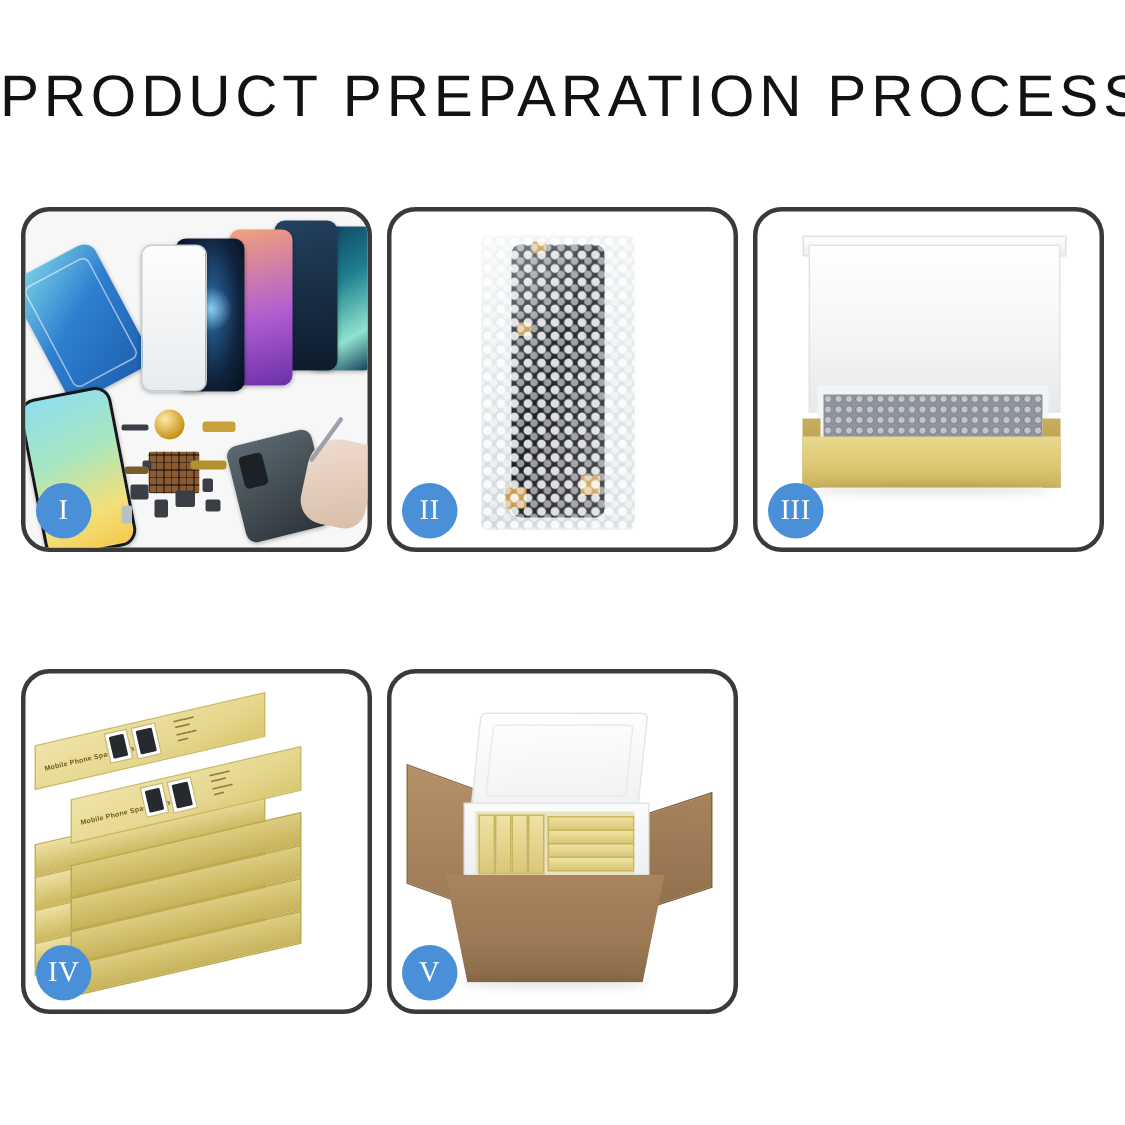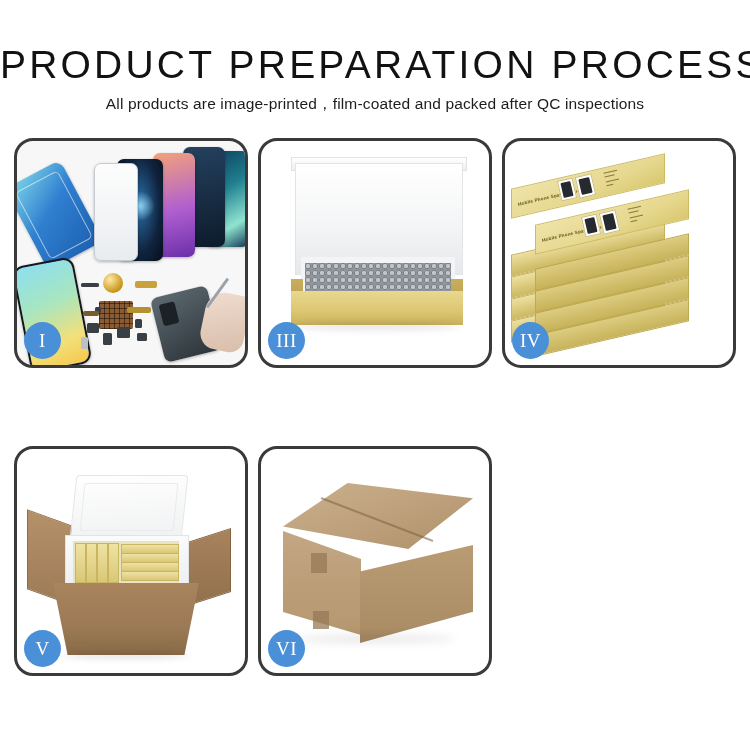--- a/index.html
+++ b/index.html
@@ -257,21 +257,20 @@
   .c-shadow{position:absolute;left:34px;top:186px;width:160px;height:8px;
     background:rgba(0,0,0,.09);filter:blur(4px);border-radius:50%;}
 </style>
 </head>
 <body>
 
 <div class="page">
 
   <div class="header">
     <h1 class="title">PRODUCT PREPARATION PROCESS</h1>
-    <p class="subtitle">All products are image-printed，film-coated and packed after QC inspections</p>
   </div>
 
   <div class="grid">
 
     <div class="panel p1">
       <div class="scene">
         <div class="ph ph-b"></div>
         <div class="ph ph-a"></div>
         <div class="ph ph-g"></div>
         <div class="ph ph-f"></div>
@@ -292,20 +291,39 @@
         <div class="sp" style="left:78px;top:166px;width:6px;height:6px;"></div>
         <div class="flex-c" style="left:118px;top:140px;width:22px;height:7px;"></div>
         <div class="flex-c" style="left:66px;top:170px;width:16px;height:5px;background:#7a5c2a;"></div>
         <div class="flex-c" style="left:110px;top:166px;width:24px;height:6px;background:#b4912f;"></div>
         <div class="hand"></div>
         <div class="tweez"></div>
       </div>
       <div class="badge">I</div>
     </div>
 
+    <div class="panel p2">
+      <div class="scene">
+        <div class="bw-item">
+          <div class="bw-dark">
+            <div class="bw-strip" style="left:10px;top:96px;width:8px;height:78px;"></div>
+            <div class="bw-strip" style="left:26px;top:120px;width:9px;height:56px;"></div>
+            <div class="bw-strip" style="left:42px;top:130px;width:9px;height:46px;"></div>
+            <div class="bw-tab" style="left:-4px;top:162px;width:14px;height:14px;"></div>
+            <div class="bw-tab" style="left:46px;top:154px;width:13px;height:13px;"></div>
+            <div class="bw-tab" style="left:4px;top:52px;width:9px;height:9px;"></div>
+          </div>
+          <div class="bw-tab" style="left:34px;top:4px;width:9px;height:8px;"></div>
+          <div class="bubbles"></div>
+          <div class="bubbles2"></div>
+          <div class="bw-sheen"></div>
+        </div>
+      </div>
+      <div class="badge">II</div>
+    </div>
 
     <div class="panel p3">
       <div class="scene">
         <div class="b3-lid-top"></div>
         <div class="b3-lid"></div>
         <div class="b3-foam"></div>
         <div class="b3-grey"></div>
         <div class="b3-lcap"></div>
         <div class="b3-rcap"></div>
         <div class="b3-front"></div>
@@ -370,27 +388,15 @@
           <div class="v-bar" style="left:48px;top:12px;width:56px;height:8px;"></div>
           <div class="v-bar" style="left:48px;top:21px;width:56px;height:8px;"></div>
           <div class="v-bar" style="left:48px;top:30px;width:56px;height:8px;"></div>
         </div>
         <div class="v-body"></div>
         <div class="v-shadow"></div>
       </div>
       <div class="badge">V</div>
     </div>
 
-    <div class="panel p6">
-      <div class="scene">
-        <div class="c-top"></div>
-        <div class="c-left"></div>
-        <div class="c-right"></div>
-        <div class="c-seam"></div>
-        <div class="c-tape1"></div>
-        <div class="c-tape2"></div>
-        <div class="c-shadow"></div>
-      </div>
-      <div class="badge">VI</div>
-    </div>
 
   </div>
 </div>
 
 </body></html>

